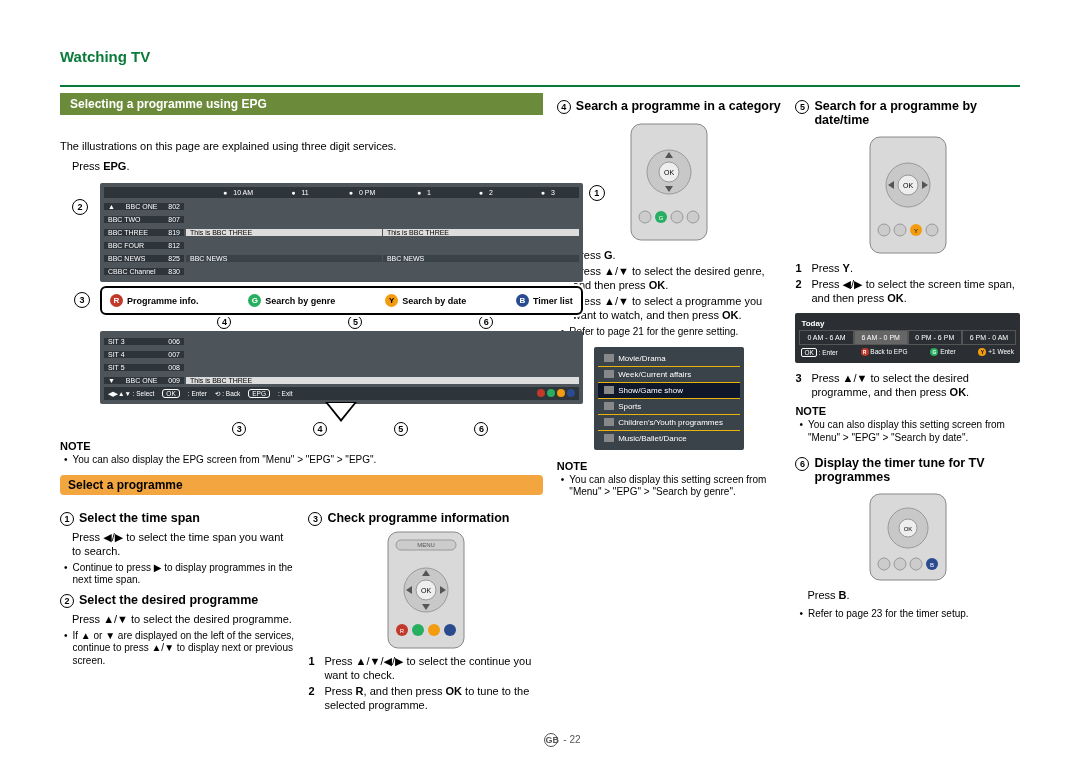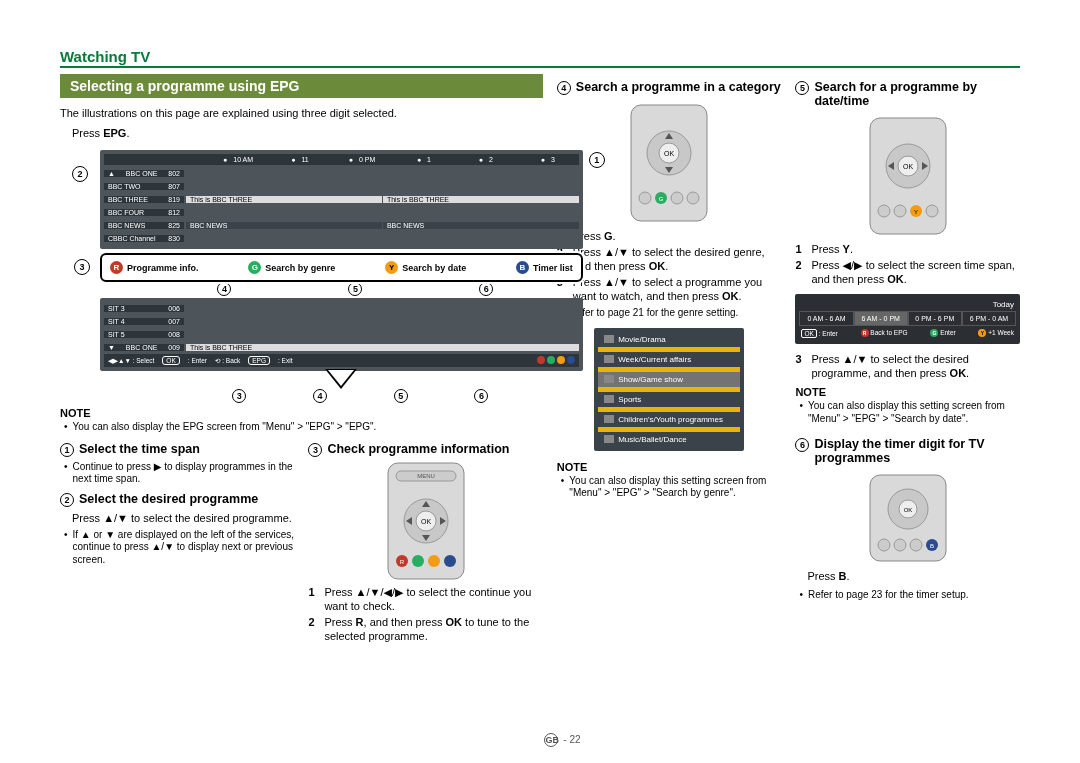--- a/index.html
+++ b/index.html
@@ -10,42 +10,42 @@
     background: #fff;
     width: 1080px;
     height: 763px;
     padding: 48px 60px 30px 60px;
     position: relative;
   }
   .header-title {
     color: #0a7a3a;
     font-weight: bold;
     font-size: 15px;
-    margin-bottom: 1px;
+    margin-bottom: 20px;
   }
   .hr-green {
     border: none;
     border-top: 2px solid #0a7a3a;
     margin-bottom: 6px;
   }
   .columns {
     display: flex;
     gap: 14px;
   }
   .col { flex: 1; display:flex; flex-direction:column; }
   .col-wide { flex: 2.15; }
   .two-sub { display:flex; gap:14px; }
   .sub { flex:1; }
   .section-bar {
     background: #6b8a3a;
     color: #fff;
     font-weight: bold;
-    font-size: 14px;
+    font-size: 12px;
     padding: 4px 10px;
-    margin-bottom: 6px;
+    margin-bottom: 22px;
   }
   .orange-bar {
     background: #f3a640;
     color: #000;
     font-weight: bold;
     font-size: 12px;
     padding: 3px 8px;
     border-radius: 4px;
     margin: 6px 0 10px 0;
   }
@@ -106,31 +106,31 @@
   }
   .cbtn{display:flex;align-items:center;gap:4px;}
   .cdot{width:13px;height:13px;border-radius:50%;display:inline-block;text-align:center;line-height:13px;color:#fff;font-size:8px;font-weight:bold;}
   .cR{background:#c0392b;} .cG{background:#27ae60;} .cY{background:#f39c12;color:#000;} .cB{background:#2a4b8d;}
   .callout{position:absolute;width:16px;height:16px;border:1.2px solid #000;border-radius:50%;background:#fff;text-align:center;line-height:14px;font-size:9px;font-weight:bold;z-index:3;}
   .epg-footer{background:#2d343a;padding:2px 4px;font-size:6.5px;display:flex;gap:8px;align-items:center;}
   .date-strip{
     background:#2b2e33;color:#fff;padding:4px;font-size:8px;
     border-radius:2px;
   }
-  .date-strip .dtitle{text-align:right;font-weight:normal;padding:2px;}
+  .date-strip .dtitle{text-align:left;font-weight:bold;padding:2px;}
   .date-row{display:flex;}
   .date-cell{flex:1;text-align:center;padding:3px 1px;border:1px solid #555;font-size:7px;}
   .date-cell.sel{background:#666;}
   .date-foot{display:flex;gap:6px;padding:3px 2px;font-size:6.5px;align-items:center;justify-content:space-between;}
   .genre-box{
     background:#3a424a;color:#fff;padding:4px;width:150px;margin:6px auto;
     border-radius:2px;
   }
-  .genre-row{padding:3px 6px;font-size:8px;border-bottom:5px solid #eab308;display:flex;align-items:center;gap:4px;}
-  .genre-row.sel{background:#737373;}
+  .genre-row{padding:3px 6px;font-size:8px;border-bottom:1px solid #eab308;display:flex;align-items:center;gap:4px;}
+  .genre-row.sel{background:#0f172a;}
   .genre-ico{width:10px;height:8px;background:#888;display:inline-block;}
   .footer{
     position:absolute;bottom:16px;left:0;right:0;text-align:center;
     font-size:10px;color:#555;
   }
   .footer .circ{border-color:#555;color:#555;margin-left:45px;}
   .pointer{
     width:0;height:0;margin:0 auto;
     border-left:16px solid transparent;
     border-right:16px solid transparent;
@@ -150,21 +150,21 @@
 </head>
 <body>
 
 <div class="header-title">Watching TV</div>
 <hr class="hr-green">
 
 <div class="columns">
 
   <div class="col col-wide">
     <div class="section-bar">Selecting a programme using EPG</div>
-    <p>The illustrations on this page are explained using three digit selected.</p>
+    <p>The illustrations on this page are explained using three digit services.</p>
     <p class="indent">
       <span>Press </span><b>EPG</b>.
     </p>
 
     <div class="epg-shot" style="margin:6px 20px 0 40px;">
       <span class="callout" style="left:-28px;top:16px;">2</span>
       <span class="callout" style="right:-22px;top:2px;">1</span>
       <div class="epg-box">
         <div class="epg-timeline">
           <span></span>
@@ -285,27 +285,29 @@
         <span class="circ">5</span>
         <span class="circ">6</span>
       </div>
     </div>
 
     <div class="note-label">NOTE</div>
     <div class="bullet">
         <span>You can also display the EPG screen from "Menu" &gt; "EPG" &gt; "EPG".</span>
       </div>
 
+    <div class="orange-bar">Select a programme</div>
 
     <div class="two-sub">
       <div class="sub">
         <div class="step-head">
             <span class="circ">1</span>
             <span>Select the time span</span>
           </div>
+        <p class="indent">Press ◀/▶ to select the time span you want to search.</p>
         <div class="bullet indent">
             <span>Continue to press ▶ to display programmes in the next time span.</span>
           </div>
 
         <div class="step-head">
             <span class="circ">2</span>
             <span>Select the desired programme</span>
           </div>
         <p class="indent">Press ▲/▼ to select the desired programme.</p>
         <div class="bullet indent">
@@ -464,21 +466,21 @@
           <span><span>Press ▲/▼ to select the desired programme, and then press </span><b>OK</b><span>.</span></span>
         </li>
     </ol>
     <div class="note-label">NOTE</div>
     <div class="bullet">
         <span>You can also display this setting screen from "Menu" &gt; "EPG" &gt; "Search by date".</span>
       </div>
 
     <div class="step-head" style="margin-top:10px;">
         <span class="circ">6</span>
-        <span>Display the timer digit for TV programmes</span>
+        <span>Display the timer tune for TV programmes</span>
       </div>
     <svg class="remote-svg" width="100" height="90">
       <rect x="12" y="2" width="76" height="86" rx="10" fill="#d9d9d9" stroke="#888"></rect>
       <circle cx="50" cy="36" r="20" fill="#c8c8c8" stroke="#999"></circle>
       <circle cx="50" cy="36" r="9" fill="#eee" stroke="#999"></circle>
       <text x="50" y="39" font-size="6" text-anchor="middle">OK</text>
       <circle cx="26" cy="72" r="6" fill="#ccc" stroke="#999"></circle>
       <circle cx="42" cy="72" r="6" fill="#ccc" stroke="#999"></circle>
       <circle cx="58" cy="72" r="6" fill="#ccc" stroke="#999"></circle>
       <circle cx="74" cy="72" r="6" fill="#2a4b8d"></circle>

